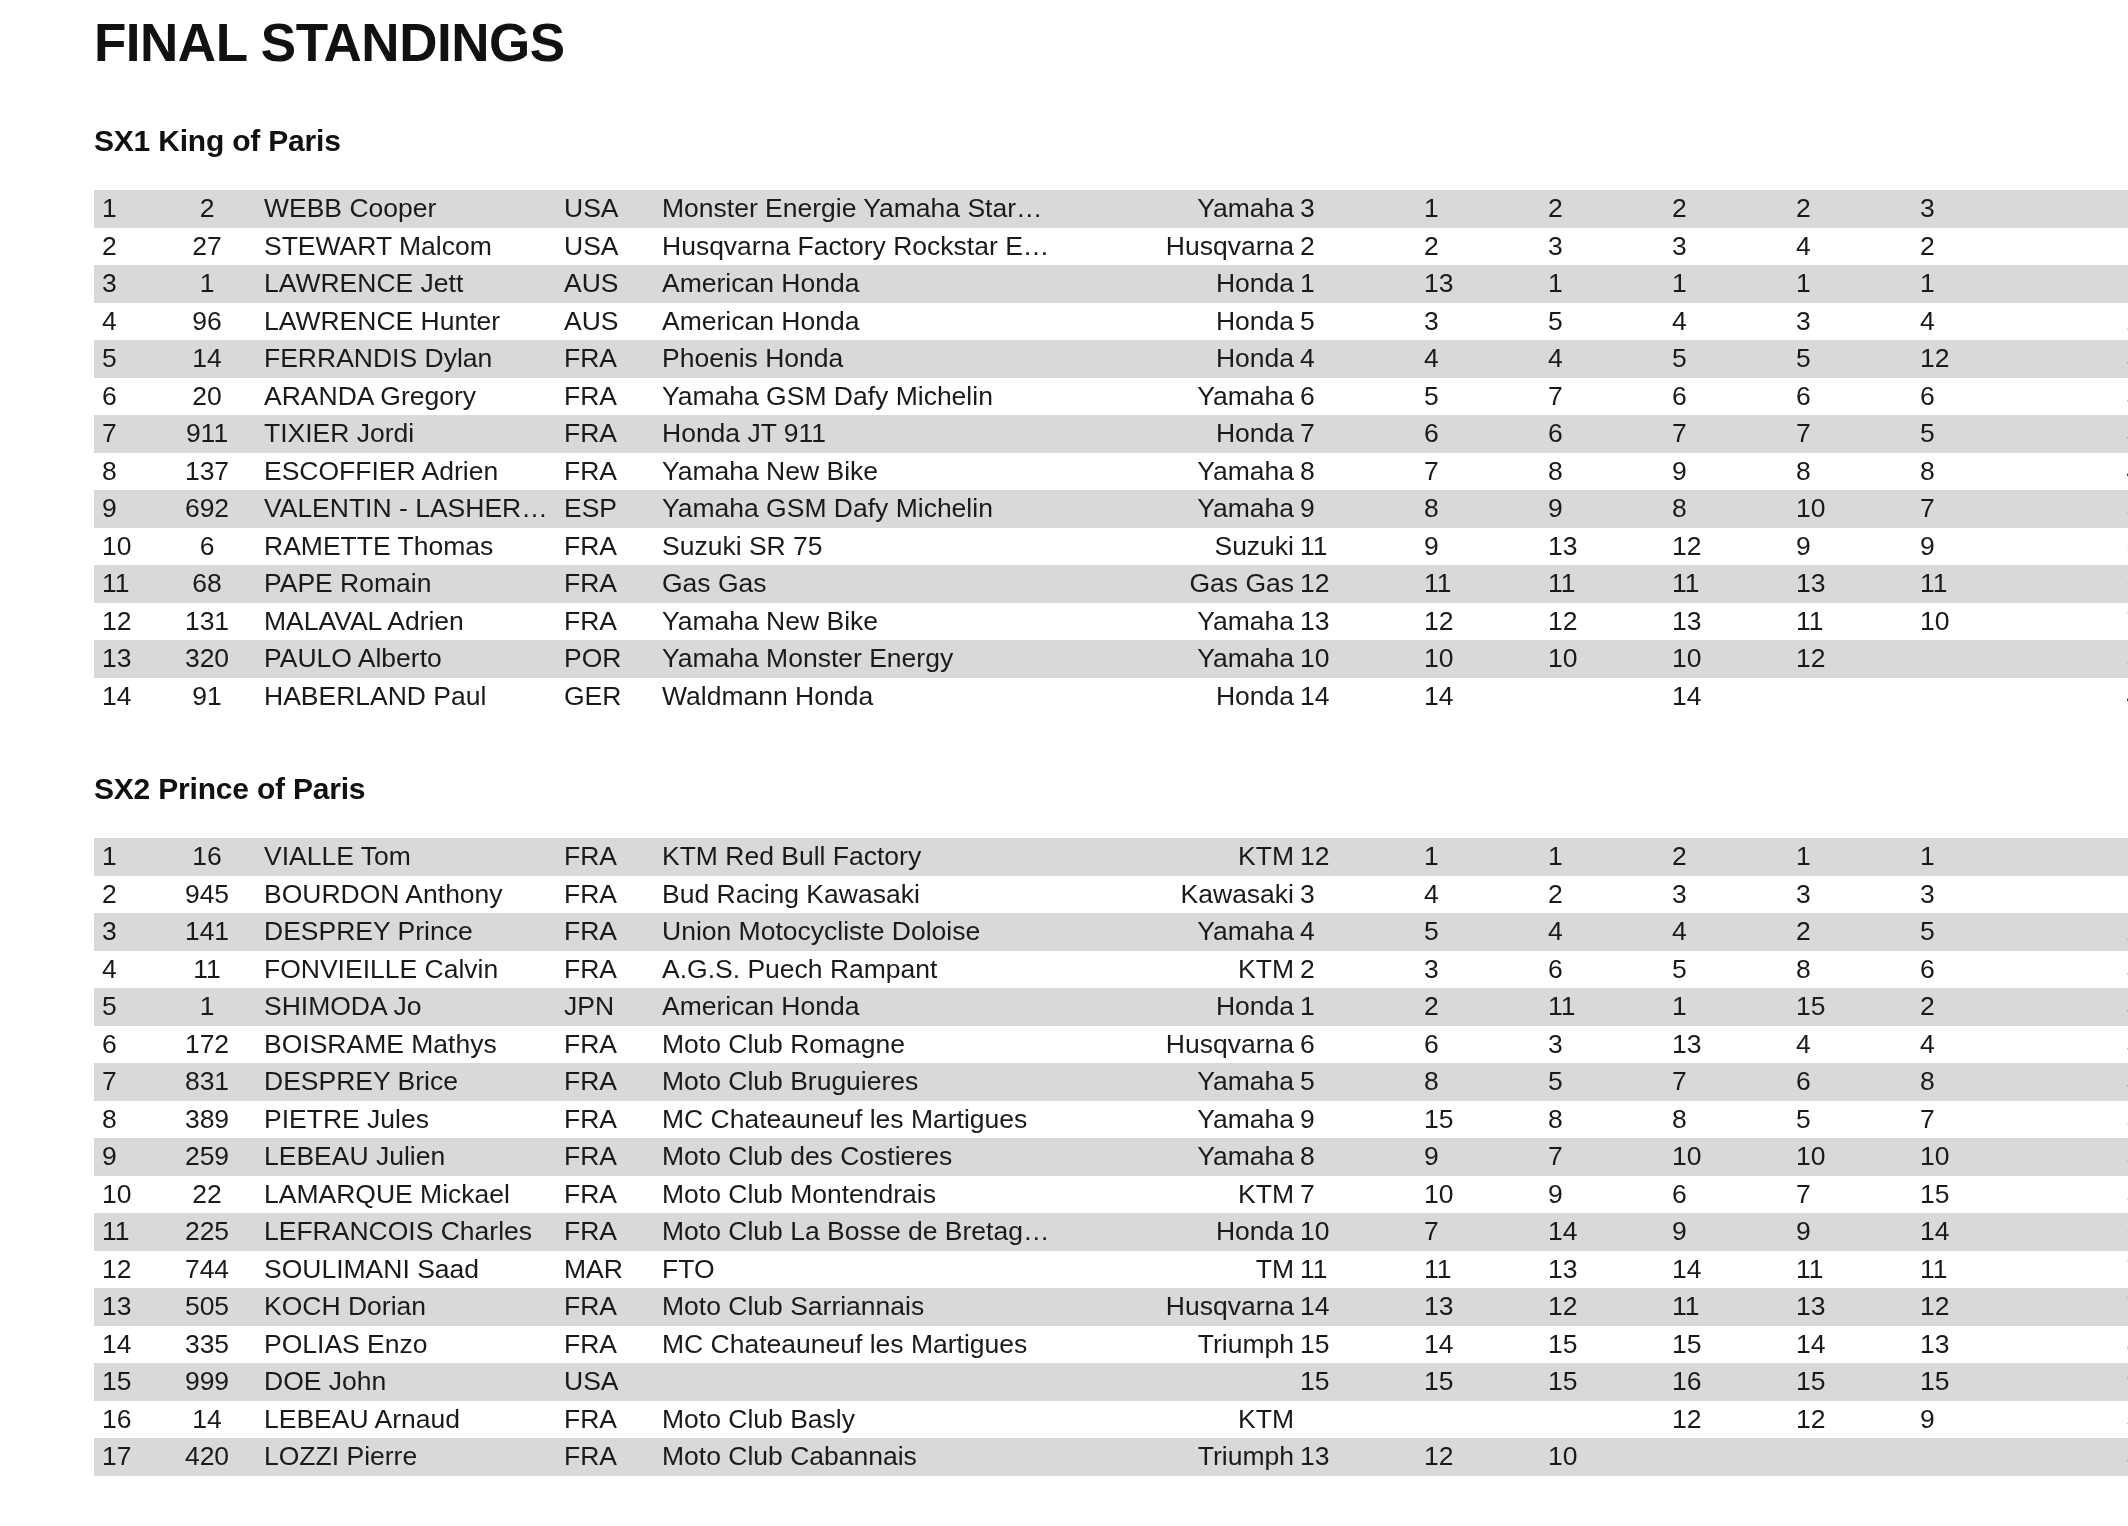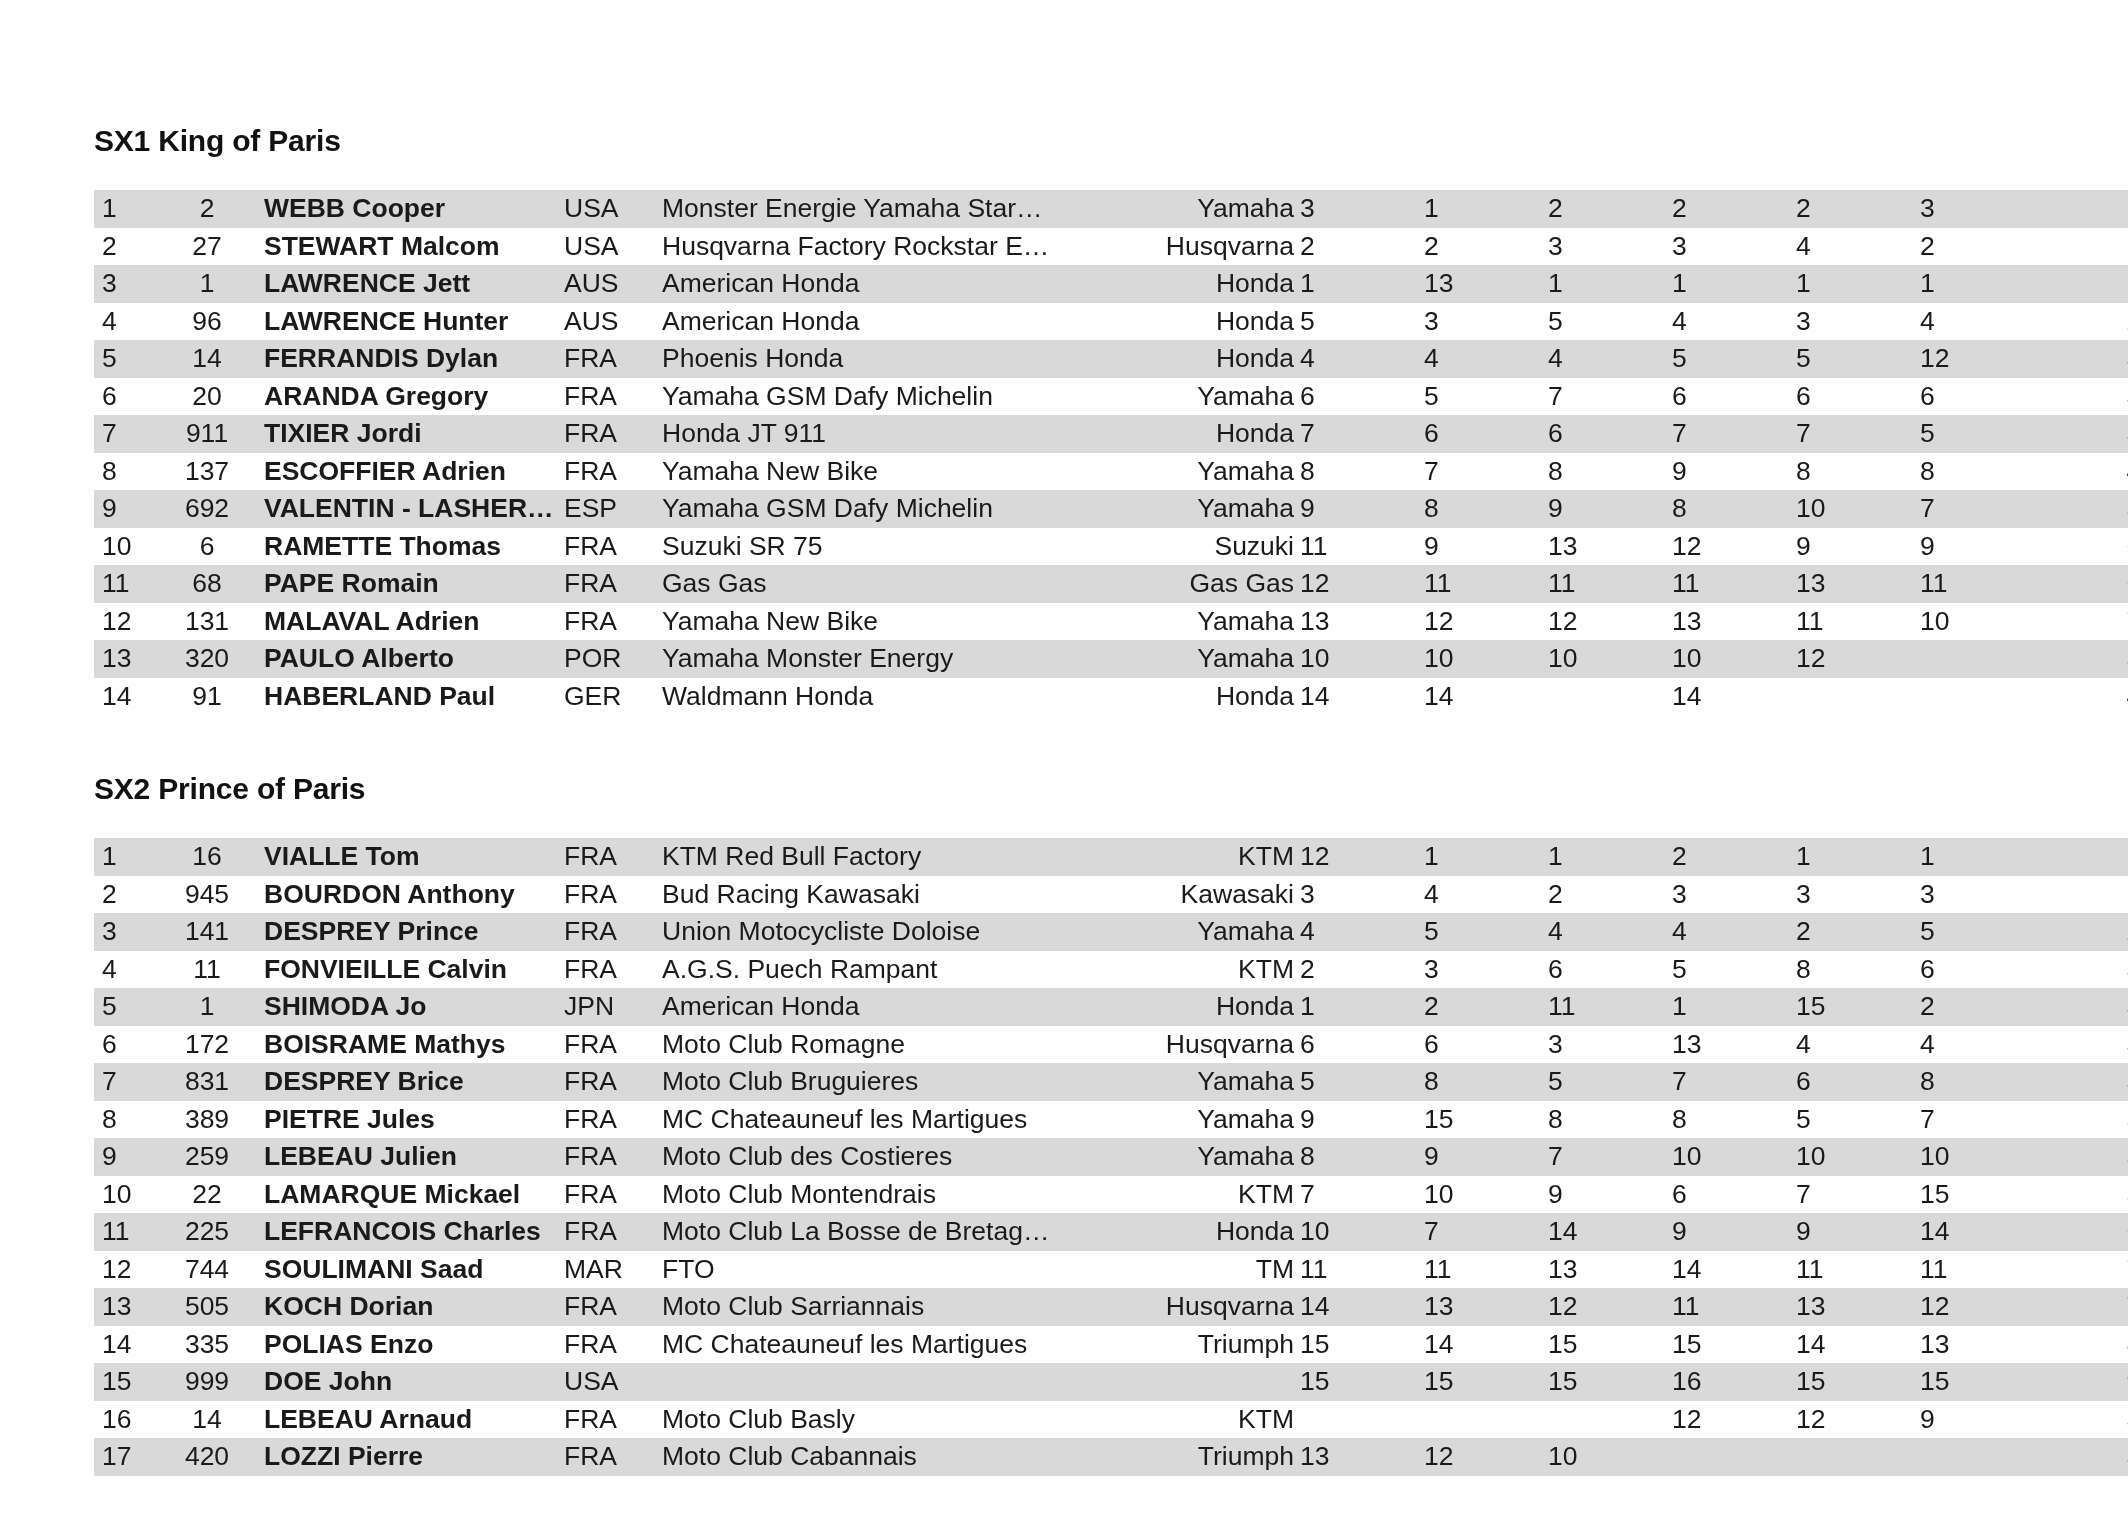--- a/index.html
+++ b/index.html
@@ -62,38 +62,39 @@
     height: 25px;
     vertical-align: middle;
     white-space: nowrap;
     overflow: hidden;
     color: #1a1a1a;
   }
   
   .c-pos    { width: 62px;  padding-left: 8px !important; text-align: left; }
   .c-num    { width: 86px;  text-align: center; }
   .c-rider  { width: 300px; text-align: left; padding-left: 14px !important;
-              text-overflow: ellipsis; font-weight: bold; }
+              text-overflow: ellipsis; }
   .c-nat    { width: 98px;  text-align: left; }
   .c-team   { width: 442px; text-align: left;
               text-overflow: ellipsis; }
   .c-bike   { width: 190px; text-align: right; }
   .c-score  { width: 118px; text-align: left; padding-left: 6px !important; }
   .c-total  { width: 118px; text-align: right; padding-right: 18px !important; }
 
   .c-team.truncate, .c-rider.truncate {
     overflow: hidden;
     text-overflow: ellipsis;
   }
 </style>
 </head>
 <body>
 
 <div class="page">
 
+  <div class="page-title">FINAL STANDINGS</div>
 
   <div class="section" id="section-sx1">
     <div class="section-title-wrap">
       <div class="section-title">SX1 King of Paris</div>
     </div>
     <table class="standings">
       <tbody id="body-sx1">
           <tr class="row-odd">
             <td class="c-pos">1</td>
             <td class="c-num">2</td>

